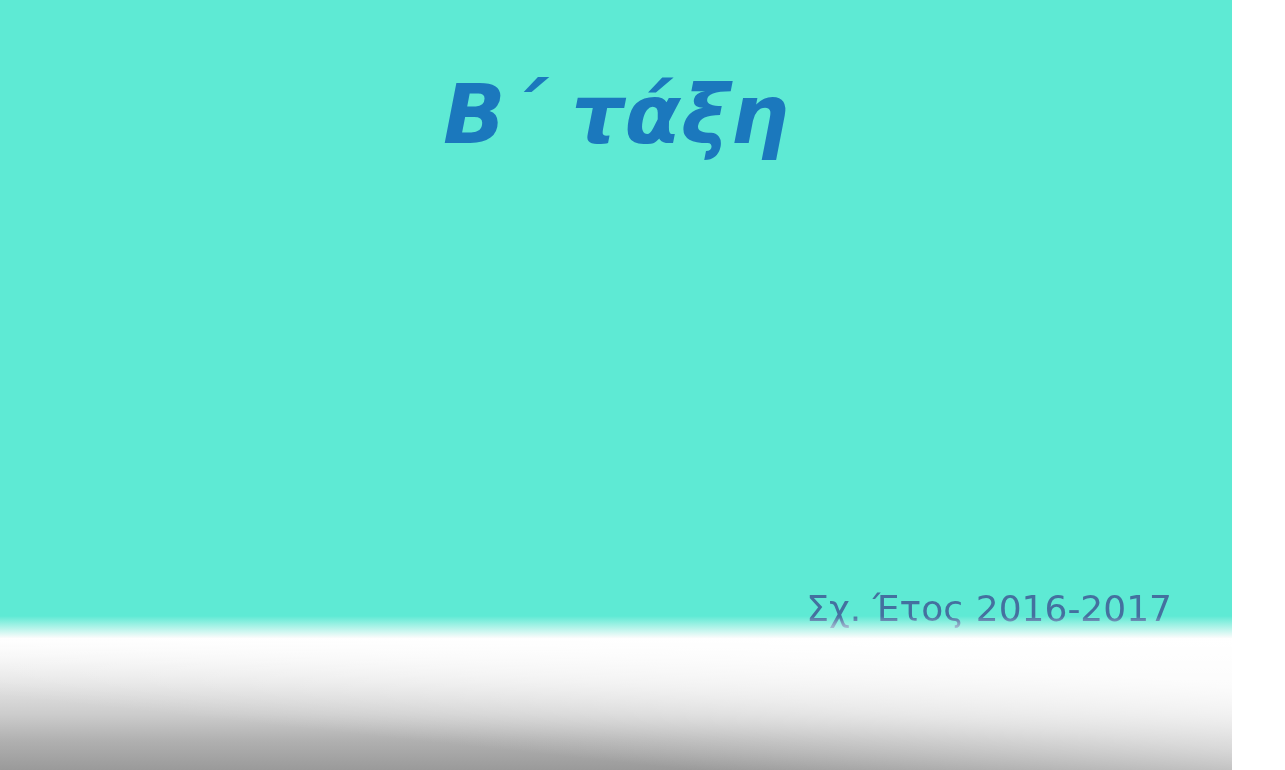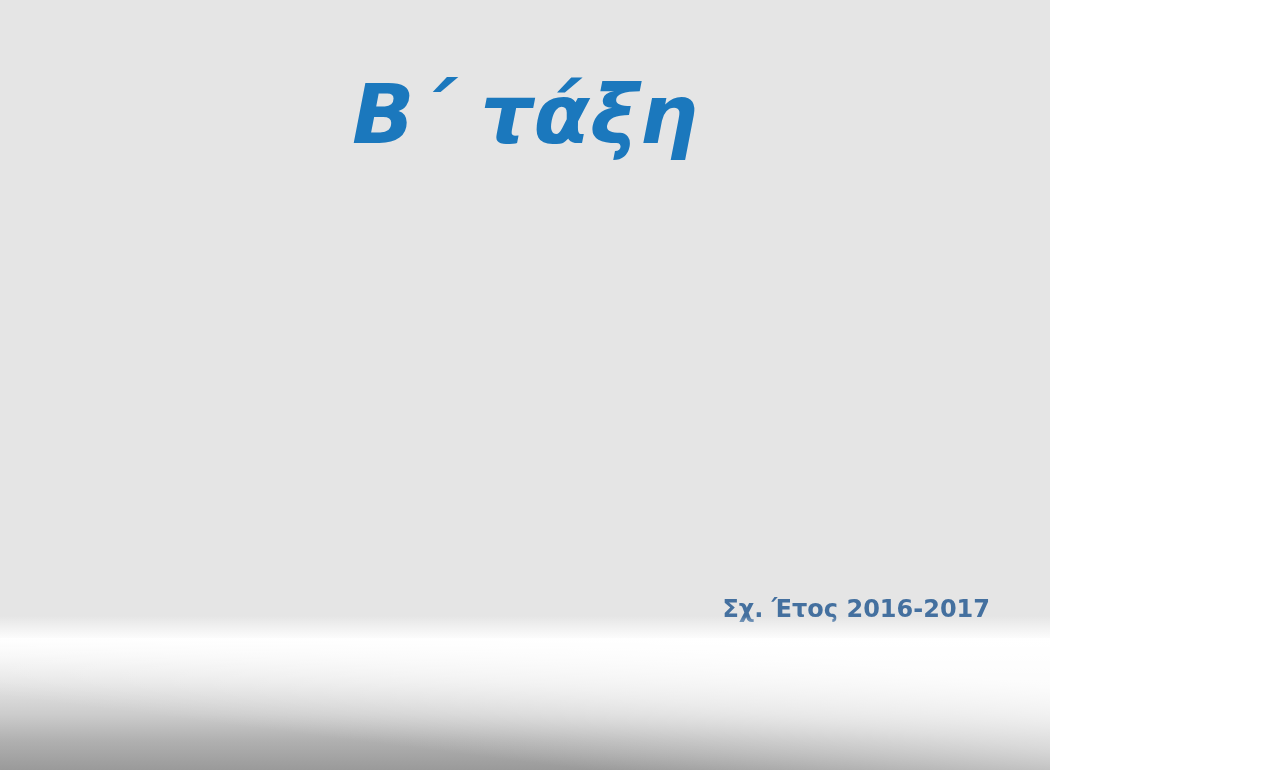--- a/index.html
+++ b/index.html
@@ -7,23 +7,23 @@
     margin: 0;
     padding: 0;
     background: #ffffff;
   }
   body {
     font-family: "DejaVu Sans", sans-serif;
   }
 
   .slide {
     position: relative;
-    width: 1050px;
+    width: 1232px;
     height: 770px;
-    background: #e5e5e5;
+    background: #5eead4;
     overflow: hidden;
   }
 
   
   .bottom-band {
     position: absolute;
     left: 0;
     right: 0;
     bottom: 0;
     height: 132px;
@@ -81,23 +81,23 @@
   .subtitle-block {
     position: absolute;
     right: 60px;
     top: 578px;
     text-align: right;
     width: 700px;
   }
   .subtitle-line {
     display: block;
     font-family: "DejaVu Sans", sans-serif;
-    font-weight: bold;
+    font-weight: normal;
     font-style: normal;
-    font-size: 24px;
+    font-size: 36px;
     line-height: 62px;
     color: #44709f;
     white-space: nowrap;
   }
 </style>
 </head>
 <body>
 
 <div class="slide">
 

